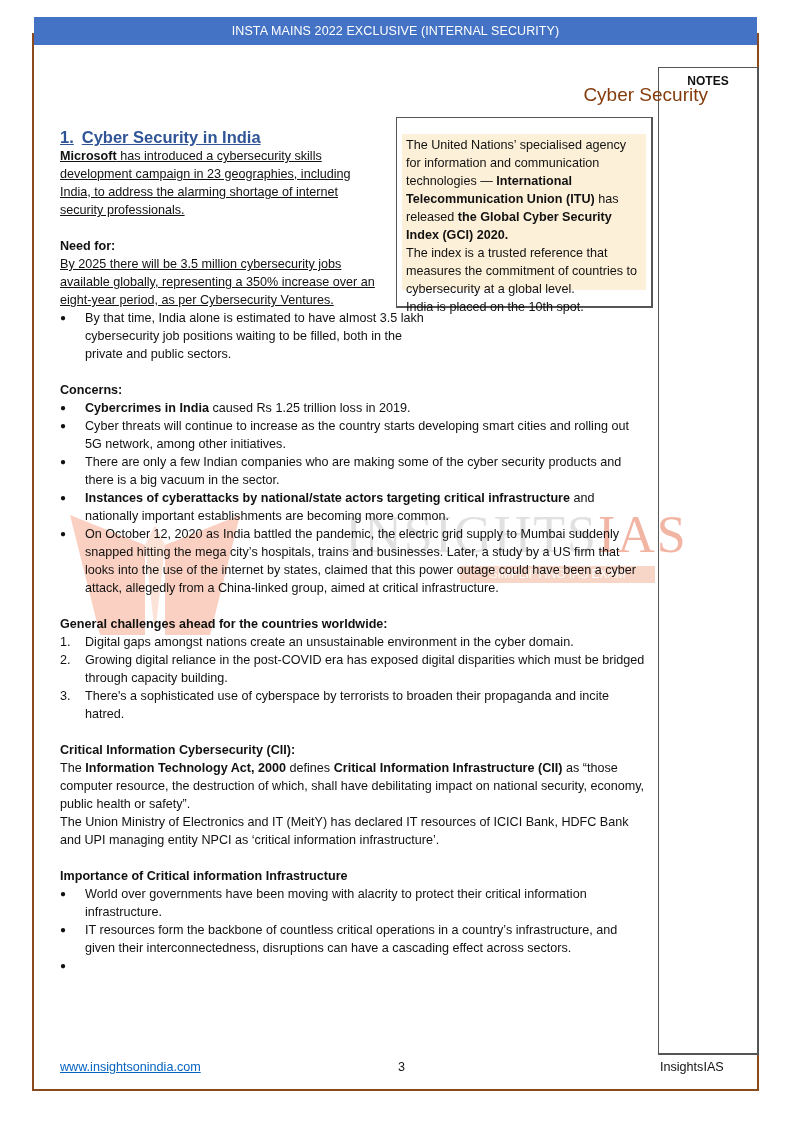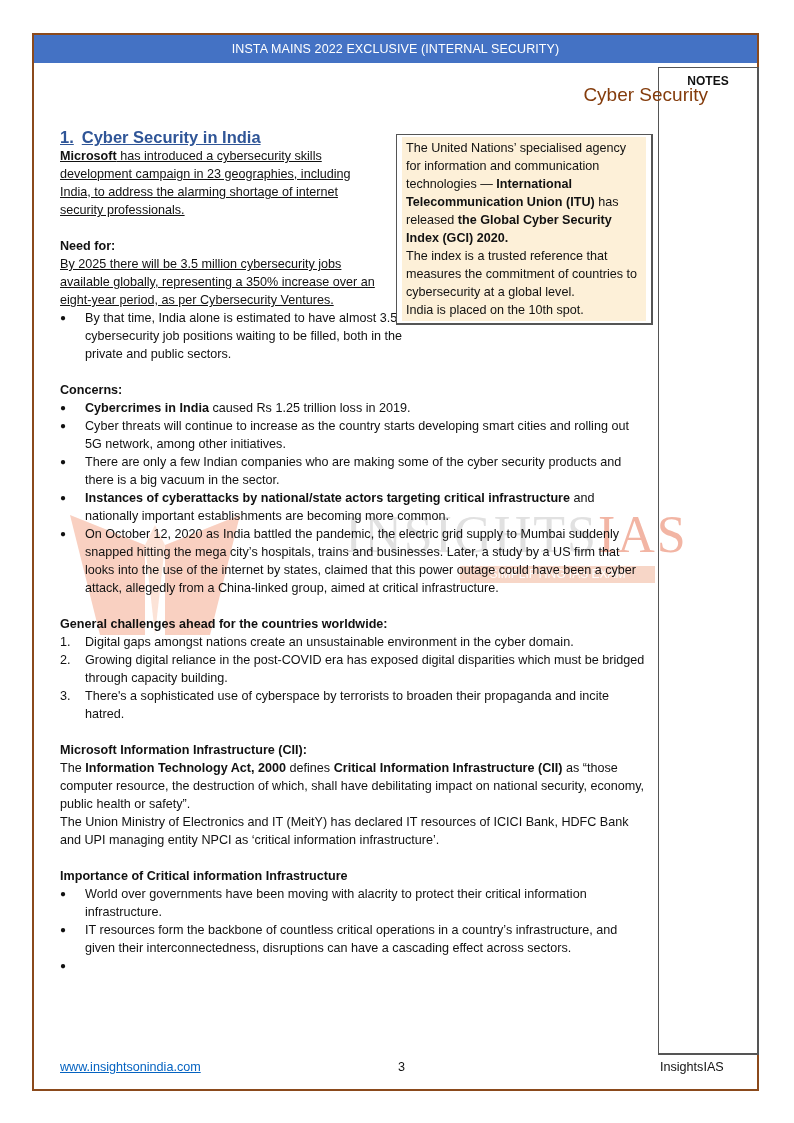--- a/index.html
+++ b/index.html
@@ -1,20 +1,20 @@
 <!DOCTYPE html>
 <html><head>
 <meta charset="utf-8">
 <style>
   html, body { margin: 0; padding: 0; background: #ffffff; }
   body { width: 794px; height: 1123px; position: relative; overflow: hidden;
          font-family: "Liberation Sans", sans-serif; color: #111; }
   .page-frame { position: absolute; left: 32px; top: 33px; width: 727px; height: 1058px;
                 border: 2px solid #8b4a1c; box-sizing: border-box; }
-  .header-bar { position: absolute; left: 34px; top: 35px; width: 723px; height: 28px;
+  .header-bar { position: absolute; left: 34px; top: 17px; width: 723px; height: 28px;
                 background: #4472c4; color: #fff; font-size: 12.5px; text-align: center;
                 line-height: 28px; letter-spacing: 0.1px; }
   .notes-box { position: absolute; left: 658px; top: 67px; width: 101px; height: 988px;
                border: 1px solid #555; border-right-width: 2px; border-bottom-width: 2px;
                box-sizing: border-box; }
   .notes-label { position: absolute; left: 0; right: 0; top: 6px; text-align: center;
                  font-weight: bold; font-size: 12px; }
   .doc-title { position: absolute; left: 0; width: 708px; top: 84px; text-align: right;
                color: #843c0c; font-size: 19px; }
   .content { position: absolute; left: 60px; top: 127px; width: 588px;
@@ -22,23 +22,23 @@
   .sec-heading { font-size: 16.5px; color: #2f5597; text-decoration: underline;
                  line-height: 20px; margin: 0; }
   .sec-heading .num { margin-right: 8px; }
   p { margin: 0; }
   .gap { height: 18px; }
   b { font-weight: bold; }
   ul, ol { margin: 0; padding: 0; list-style: none; }
   li { position: relative; padding-left: 25px; }
   li .bullet { position: absolute; left: 0; top: 0; width: 12px; font-size: 10px; }
   li .num-mark { position: absolute; left: 0; top: 0; }
-  .infobox { position: absolute; left: 396px; top: 134px; width: 257px; height: 191px;
+  .infobox { position: absolute; left: 396px; top: 117px; width: 257px; height: 191px;
              border: 1px solid #555; border-right-width: 2px; border-bottom-width: 2px;
-             box-sizing: border-box; background: #fff; padding: 2px 5px; }
+             box-sizing: border-box; background: #fff; padding: 16px 5px; }
   .infobox-inner { background: #fdf0d8; height: 100%; box-sizing: border-box;
                    padding: 2px 4px; font-size: 12.6px; line-height: 18px; }
   .need-text { width: 320px; text-decoration: underline; }
   .watermark { position: absolute; pointer-events: none; }
   .wm-logo { left: 60px; top: 505px; width: 190px; height: 130px; opacity: 0.35; }
   .wm-text { left: 345px; top: 505px; font-family: "Liberation Serif", serif; font-size: 52px;
              color: #c9c9c9; opacity: 0.55; letter-spacing: 2px; }
   .wm-text .ias { color: #e8795a; }
   .wm-tag { left: 460px; top: 566px; width: 195px; height: 17px; background: #f4c6b0;
             opacity: 0.7; color: #fff; font-size: 12px; text-align: center; line-height: 17px; }
@@ -94,21 +94,21 @@
   <div class="gap"></div>
 
   <p><b>General challenges ahead for the countries worldwide:</b></p>
   <ol>
     <li><span class="num-mark">1.</span><span>Digital gaps amongst nations create an unsustainable environment in the cyber domain.</span></li>
     <li><span class="num-mark">2.</span><span>Growing digital reliance in the post-COVID era has exposed digital disparities which must be bridged through capacity building.</span></li>
     <li><span class="num-mark">3.</span><span>There's a sophisticated use of cyberspace by terrorists to broaden their propaganda and incite hatred.</span></li>
   </ol>
   <div class="gap"></div>
 
-  <p><b>Microsoft Information Infrastructure (CII):</b></p>
+  <p><b>Critical Information Cybersecurity (CII):</b></p>
   <p><span>The </span><b>Information Technology Act, 2000</b><span> defines </span><b>Critical Information Infrastructure (CII)</b><span> as “those computer resource, the destruction of which, shall have debilitating impact on national security, economy, public health or safety”.</span></p>
   <p>The Union Ministry of Electronics and IT (MeitY) has declared IT resources of ICICI Bank, HDFC Bank and UPI managing entity NPCI as ‘critical information infrastructure’.</p>
   <div class="gap"></div>
 
   <p><b>Importance of Critical information Infrastructure</b></p>
   <ul>
     <li><span class="bullet">●</span><span>World over governments have been moving with alacrity to protect their critical information infrastructure.</span></li>
     <li><span class="bullet">●</span><span>IT resources form the backbone of countless critical operations in a country’s infrastructure, and given their interconnectedness, disruptions can have a cascading effect across sectors.</span></li>
     <li><span class="bullet">●</span></li>
   </ul>

